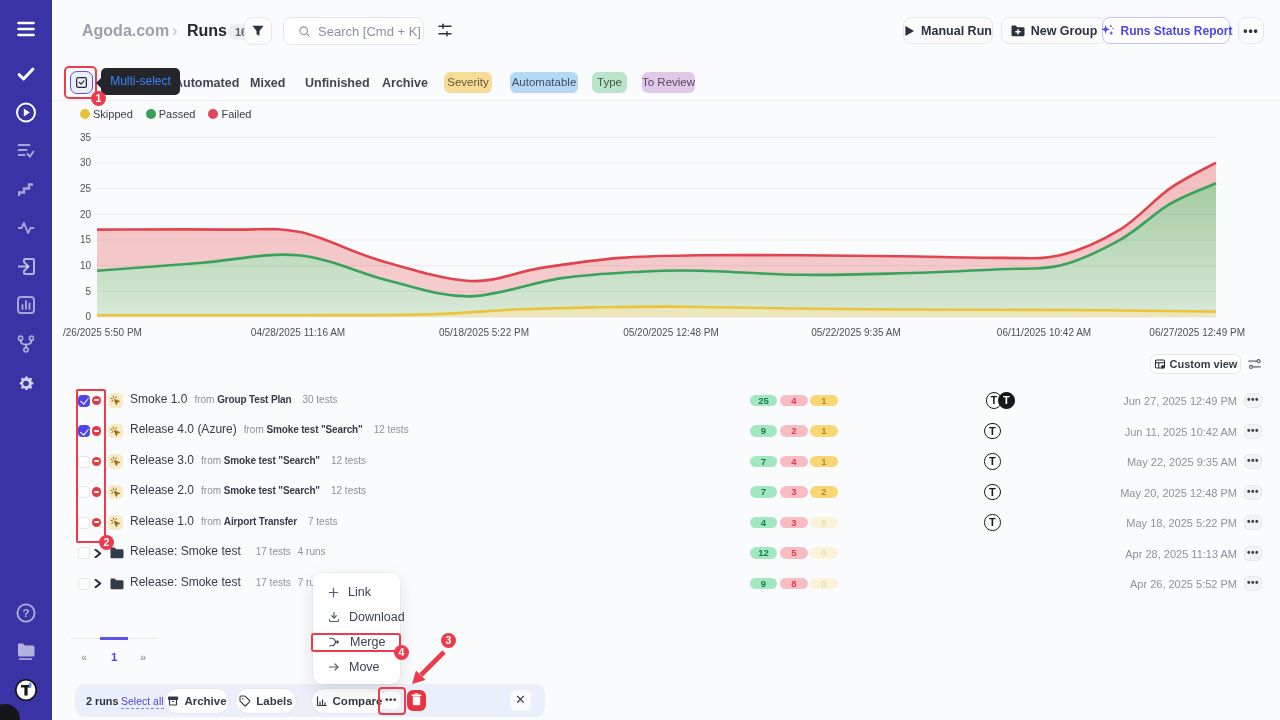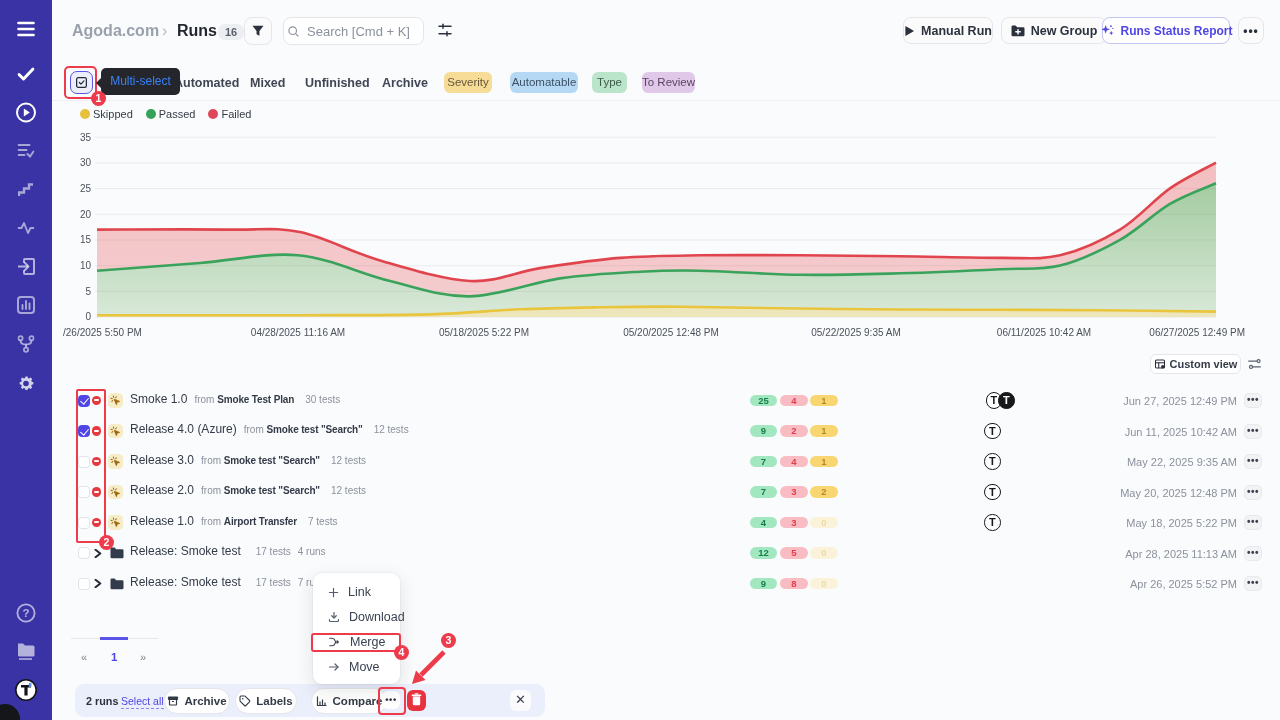--- a/index.html
+++ b/index.html
@@ -4,21 +4,21 @@
 <style>
 * { margin:0; padding:0; box-sizing:border-box; }
 html,body { width:1280px; height:720px; overflow:hidden; }
 body { font-family:"Liberation Sans", sans-serif; background:#fafbfc; position:relative; }
 .abs { position:absolute; }
 .iconwrap svg { display:block; }
 
 #sidebar { position:absolute; left:0; top:0; width:52px; height:720px; background:#3a33a5; }
 #sidebar svg { position:absolute; left:50%; transform:translateX(-50%); }
 
-.crumb { position:absolute; top:22px; font-size:16px; font-weight:700; }
+.crumb { position:absolute; top:22px; font-size:16px; font-weight:700;margin-left:10px; }
 .btn { position:absolute; display:flex; align-items:center; justify-content:center; gap:6px; white-space:nowrap;
   background:#fbfbfc; border:1px solid #e4e6ea; border-radius:8px; font-size:12.5px; font-weight:700; color:#2b323e; }
 .pillbtn { position:absolute; display:flex; align-items:center; justify-content:center; gap:5px; white-space:nowrap;
   background:#fff; border:1px solid #e4e6ea; border-radius:14px; font-size:11.5px; font-weight:700; color:#333b47; }
 .btn svg, .pillbtn svg { flex:none; }
 
 .tab { position:absolute; top:75.5px; font-size:12.5px; font-weight:700; color:#3f4653; }
 .tag { position:absolute; top:71.5px; height:21px; line-height:21px; border-radius:6px; text-align:center; font-size:11.5px; font-weight:400; white-space:nowrap; }
 
 .cb { position:absolute; width:12px; height:12px; border-radius:3.5px; background:#fff; border:1px solid #dfe2e8; }
@@ -124,21 +124,21 @@
 <div class="crumb" style="left:72px; color:#9aa1ac;">Agoda.com</div>
 <div class="crumb" style="left:162px; color:#b6bcc5; font-weight:400;">›</div>
 <div class="crumb" style="left:177px; color:#23272f;">Runs</div>
 <div class="crumb" style="left:218px; top:24px; background:#eceef2; color:#5a616c; font-size:11px; border-radius:7px; padding:2px 7px;">16</div>
 <div class="btn" style="left:244px; top:17px; width:28px; height:28px;">
     <svg width="14" height="14" viewBox="0 0 24 24">
       <path d="M2.5,3 L21.5,3 L14.5,12 L14.5,20 L9.5,17.5 L9.5,12 Z" fill="#2b323e"></path>
     </svg>
   </div>
 <div style="position:absolute; left:283px; top:17px; width:141px; height:28px; background:#fff; border:1px solid #e4e6ea; border-radius:8px;
-  display:flex; align-items:center; padding-left:3px; gap:7px; color:#8b919d; font-size:13px;"><svg width="13" height="13" viewBox="0 0 24 24" fill="none" stroke="#8b919d" stroke-width="2.2">
+  display:flex; align-items:center; padding-left:14px; gap:7px; color:#8b919d; font-size:13px;"><svg width="13" height="13" viewBox="0 0 24 24" fill="none" stroke="#8b919d" stroke-width="2.2">
       <circle cx="10.5" cy="10.5" r="7"></circle>
       <line x1="15.8" y1="15.8" x2="21" y2="21"></line>
     </svg>Search [Cmd + K]</div>
 <svg class="abs" style="left:437px; top:22px;" width="16" height="16" viewBox="0 0 24 24" fill="none" stroke="#2b323e" stroke-width="2.2" stroke-linecap="round">
     <line x1="3" y1="6.5" x2="21" y2="6.5"></line>
     <line x1="3" y1="17.5" x2="21" y2="17.5"></line>
     <line x1="9" y1="3.5" x2="9" y2="9.5"></line>
     <line x1="15" y1="14.5" x2="15" y2="20.5"></line>
   </svg>
 <div class="btn" style="left:903px; top:17px; width:90px; height:27px;"><svg width="11" height="12" viewBox="0 0 12 13">
@@ -261,21 +261,21 @@
           <path d="M14 4.1 L12 6"></path>
           <path d="M5.1 8 L2.2 7.2"></path>
           <path d="M6 12 L4.1 14"></path>
           <path d="M7.2 2.2 L8 5.1"></path>
         </g>
         <path d="M9.04 9.69 a.5.5 0 0 1 .65-.65 l11 4.5 a.5.5 0 0 1-.07.95 l-4.35 1.04 a1 1 0 0 0-.74.74 l-1.04 4.35 a.5.5 0 0 1-.95.07 z" fill="#9c660b" stroke="#9c660b" stroke-width="1.4"></path>
       </svg>
     </div>
 <div style="position:absolute; left:130px; top:391.5px; display:flex; align-items:baseline; gap:7px;">
       <span class="rn">Smoke 1.0</span>
-      <span class="rf">from <b>Smoke Test Plan</b></span>
+      <span class="rf">from <b>Group Test Plan</b></span>
       <span class="rt" style="margin-left:4px;">30 tests</span>
     </div>
 <div class="pill pg" style="left:750px; top:394.7px; width:27px;">25</div>
 <div class="pill pr" style="left:780px; top:394.7px; width:28px;">4</div>
 <div class="pill py" style="left:810px; top:394.7px; width:28px;">1</div>
 <div class="avatar" style="left:985.5px; top:392.2px;">T</div>
 <div class="avatar dark" style="left:998px; top:392.2px;">T</div>
 <div class="rdate" style="top:395.0px;">Jun 27, 2025 12:49 PM</div>
 <div class="dots" style="top:393.0px;">•••</div>
 <div class="cb on" style="left:78px; top:425.0px;"></div>

